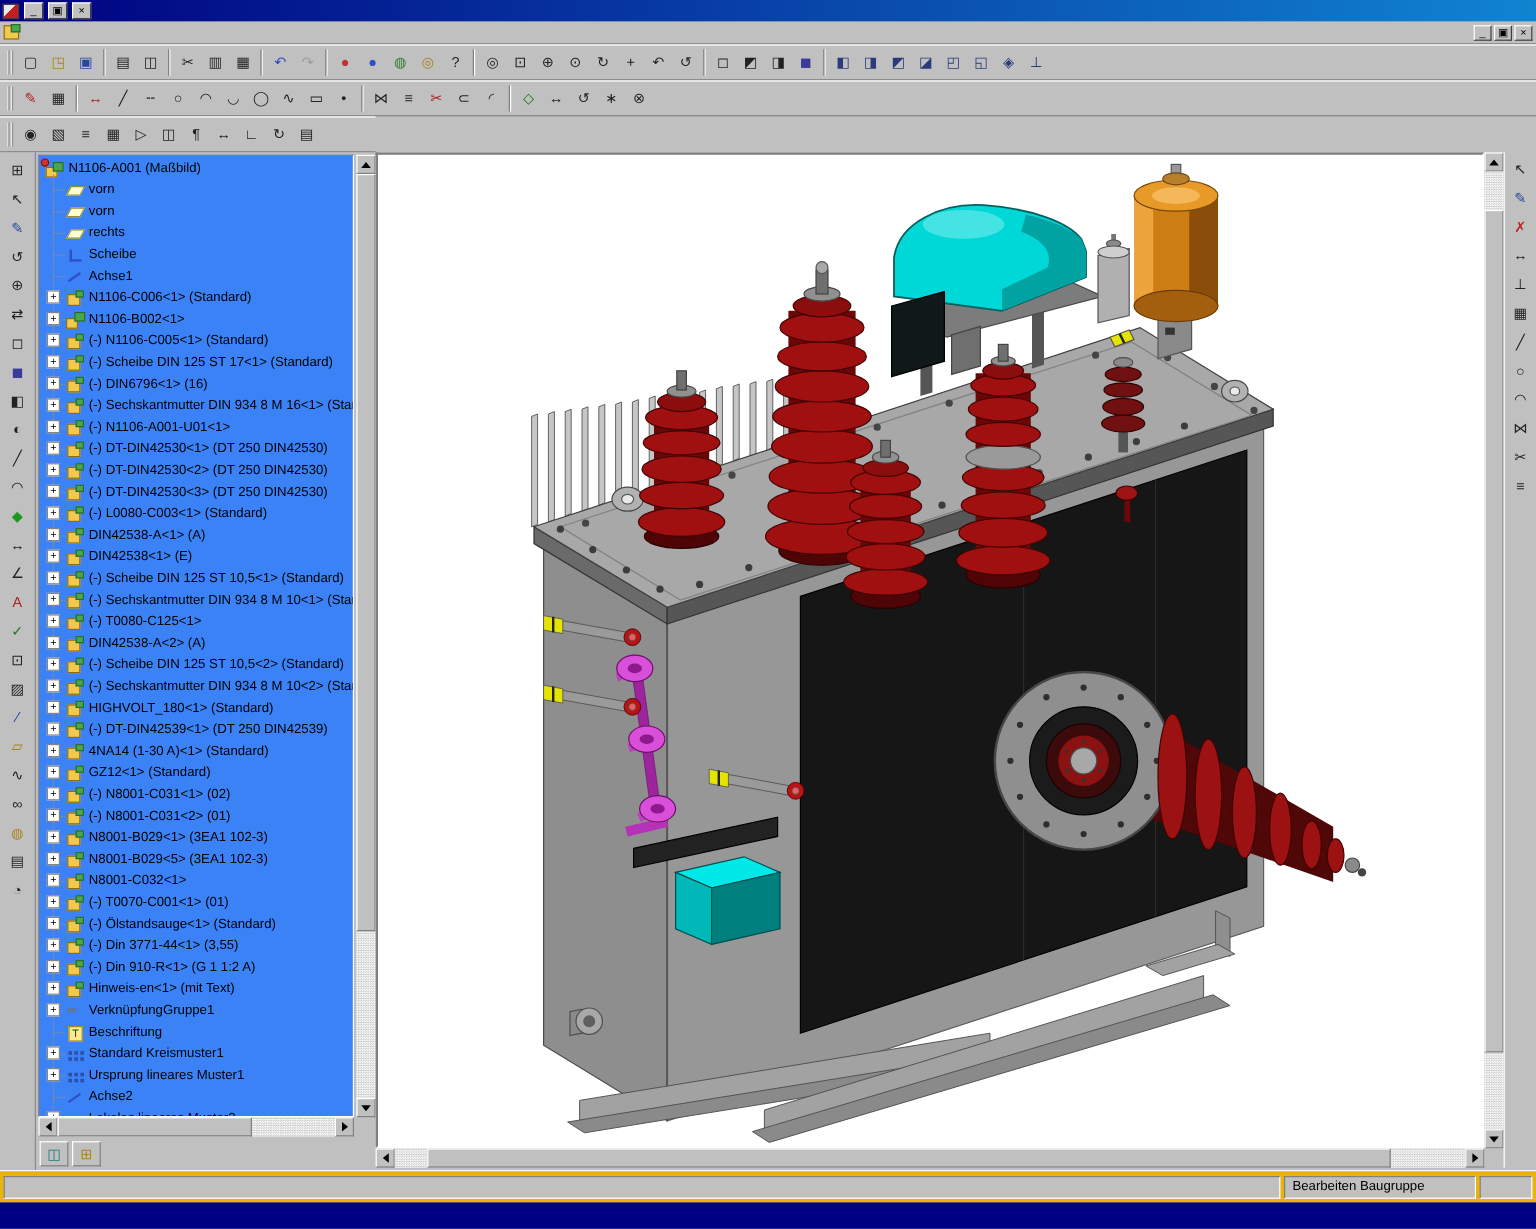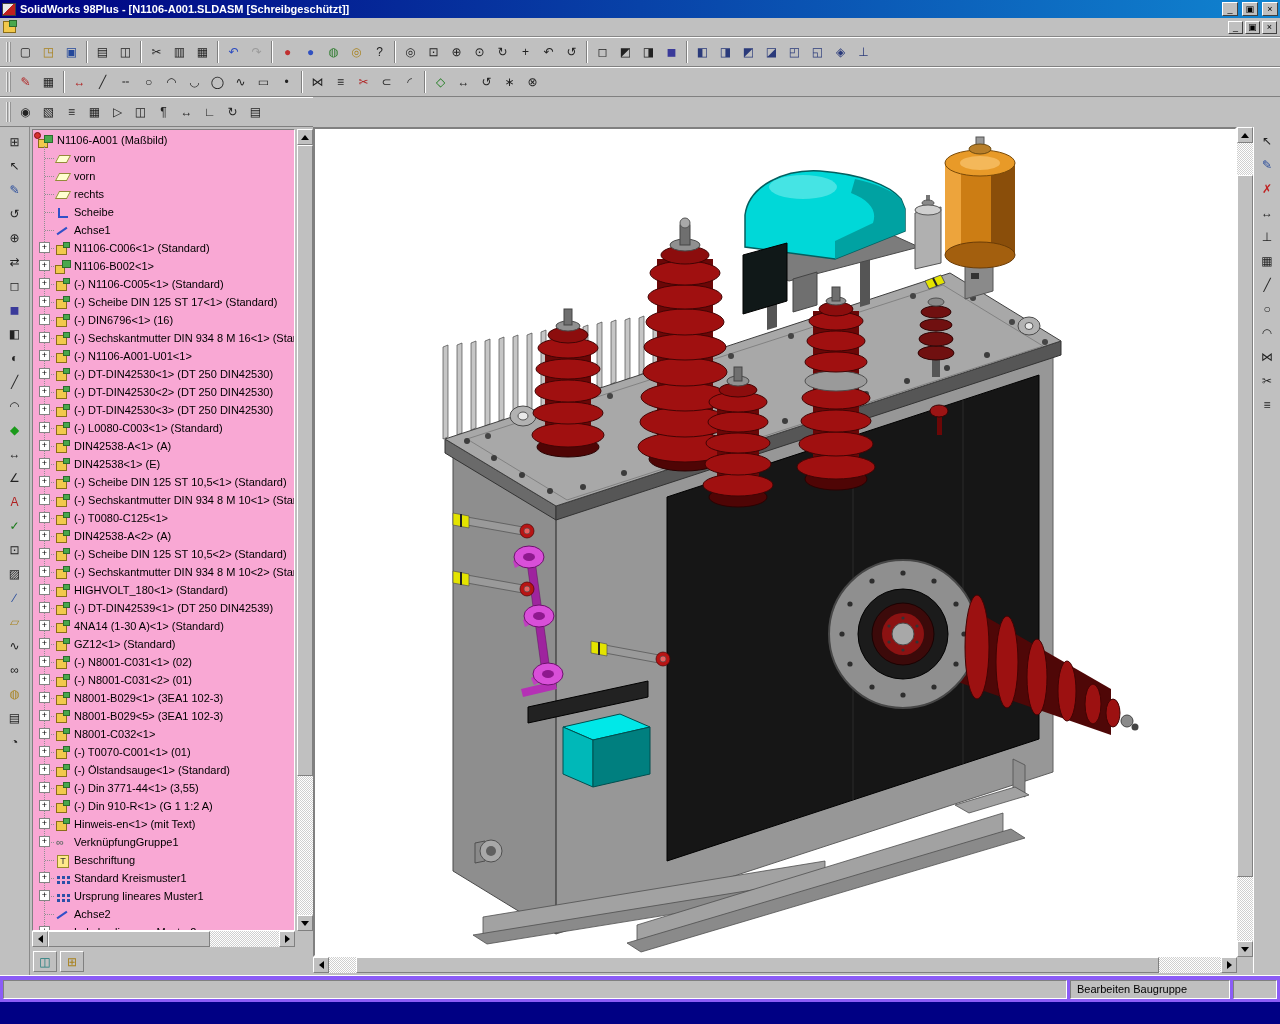--- a/index.html
+++ b/index.html
@@ -48,21 +48,21 @@
     display:flex;flex-direction:column;align-items:center;padding-top:3px;
     border-right:1px solid #8a8a8a}
   .right-strip{position:absolute;left:1253px;top:127px;width:27px;height:846px;background:#c0c0c0;
     display:flex;flex-direction:column;align-items:center;padding-top:2px;
     border-left:1px solid #ffffff}
   .v-row{display:flex;flex-direction:column;align-items:center}
   .left-strip .tb-btn,.right-strip .tb-btn{width:24px;height:24px}
 
   
   .tree-panel{position:absolute;left:30px;top:127px;width:283px;height:822px;background:#c0c0c0}
-  .tree-view{position:absolute;left:2px;top:2px;width:263px;height:802px;background:#f9a8d4;
+  .tree-view{position:absolute;left:2px;top:2px;width:263px;height:802px;background:#3b82f6;
     border:1px solid;border-color:#808080 #ffffff #ffffff #808080;overflow:hidden;
     padding-top:1px}
   .tree-root-row{display:flex;align-items:center;height:18px;padding-left:3px;white-space:nowrap}
   .root-icon{width:16px;height:13px;display:inline-block;position:relative;margin-right:4px;flex:none}
   .root-icon::before{content:"";position:absolute;left:2px;top:5px;width:8px;height:7px;
     background:#f2c94c;border:1px solid #8a6d1a}
   .root-icon::after{content:"";position:absolute;left:8px;top:1px;width:7px;height:6px;
     background:#49a84d;border:1px solid #2c6a2e}
   .root-badge{position:absolute;left:-2px;top:-2px;width:7px;height:7px;border-radius:50%;
     background:#d83030;border:1px solid #801010;z-index:2}
@@ -128,35 +128,34 @@
     gap:3px;padding:2px 3px;background:#c0c0c0}
   .config-bar .tb-btn{width:24px;height:21px;border:1px solid;
     border-color:#ffffff #808080 #808080 #ffffff}
 
   
   .viewport{position:absolute;left:313px;top:127px;width:924px;height:830px;background:#ffffff;
     border:2px solid;border-color:#808080 #ffffff #ffffff #808080}
   .viewport svg{display:block}
 
   
-  .statusbar{position:absolute;left:0;top:975px;width:100%;height:27px;background:#8b5cf6;
+  .statusbar{position:absolute;left:0;top:975px;width:100%;height:27px;background:#eab308;
     display:flex;align-items:center;gap:3px;padding:0 3px;border-top:1px solid #ffffff}
   .status-panel{height:19px;line-height:17px;padding:0 6px;background:#c0c0c0;
     border:1px solid;border-color:#808080 #ffffff #ffffff #808080;white-space:nowrap}
   .status-panel.grow{flex:1}
   .status-panel.mode{width:160px}
   .status-panel.end{width:44px}
   .desktop-strip{position:absolute;left:0;top:1002px;width:100%;height:22px;background:#000084}
 </style>
 </head>
 <body>
 
 <div class="titlebar">
   <span class="app-icon"></span>
-  <span class="title-text">SolidWorks 98Plus - [N1106-A001.SLDASM [Schreibgeschützt]]</span>
   <span class="win-btn">_</span>
   <span class="win-btn">▣</span>
   <span class="win-btn">×</span>
 </div>
 
 <div class="menubar">
   <span class="mdi-doc-icon"></span>
   <div class="menu-items">
 
   <span class="menu-item"></span>

